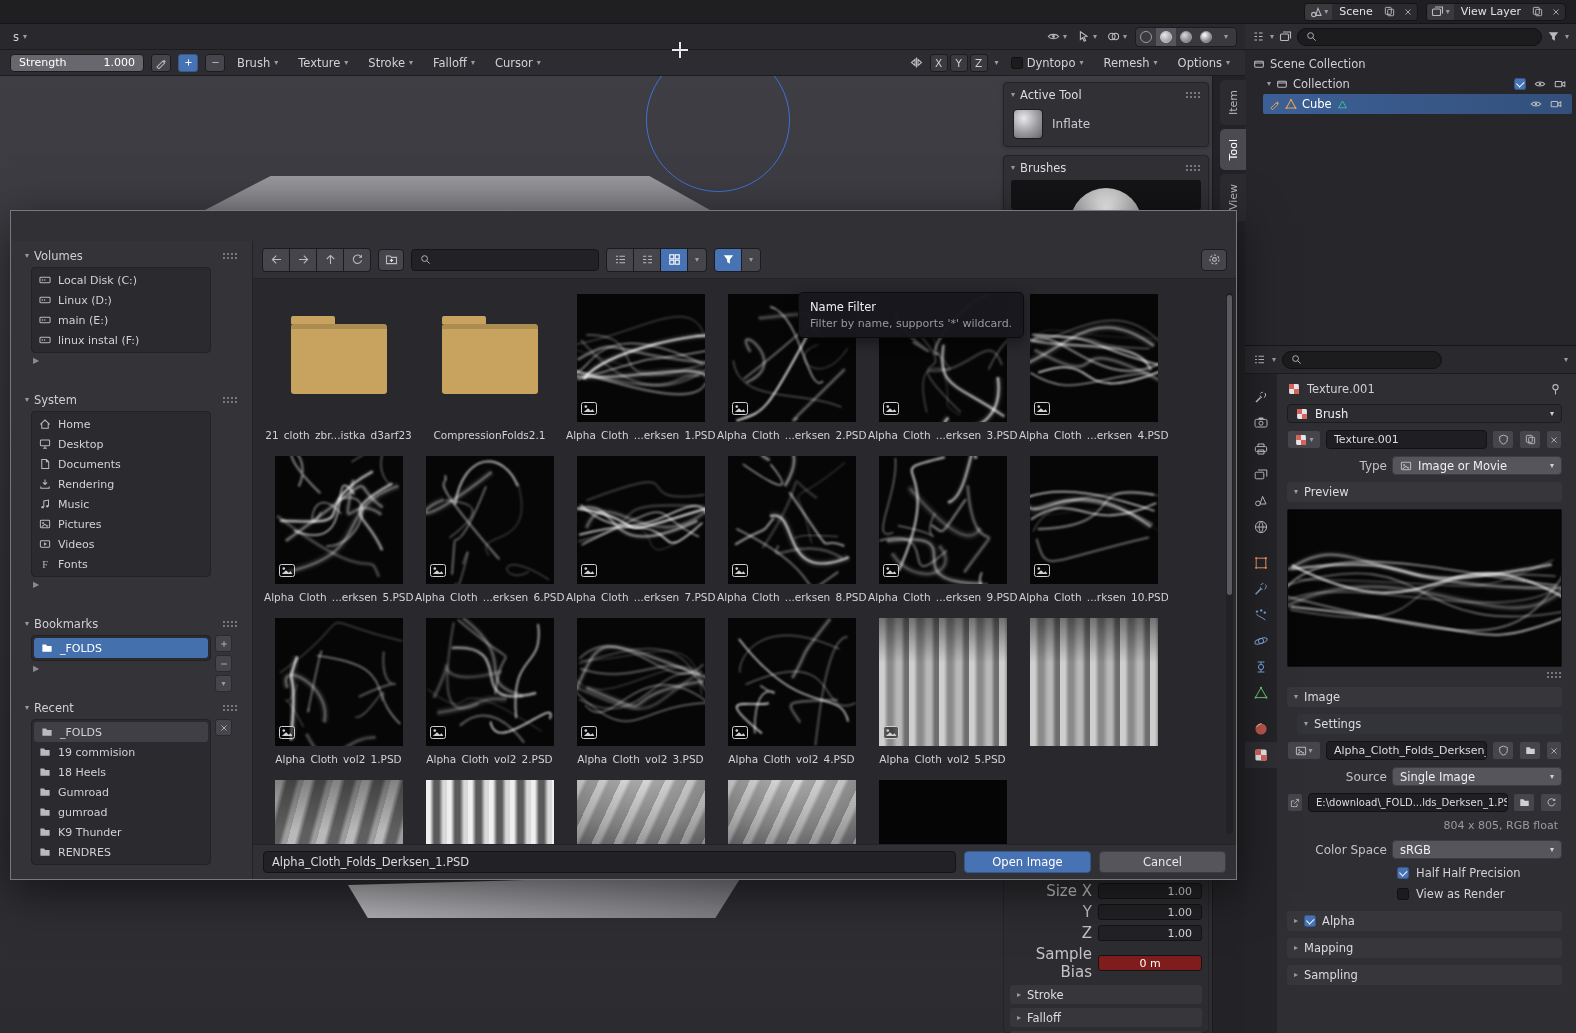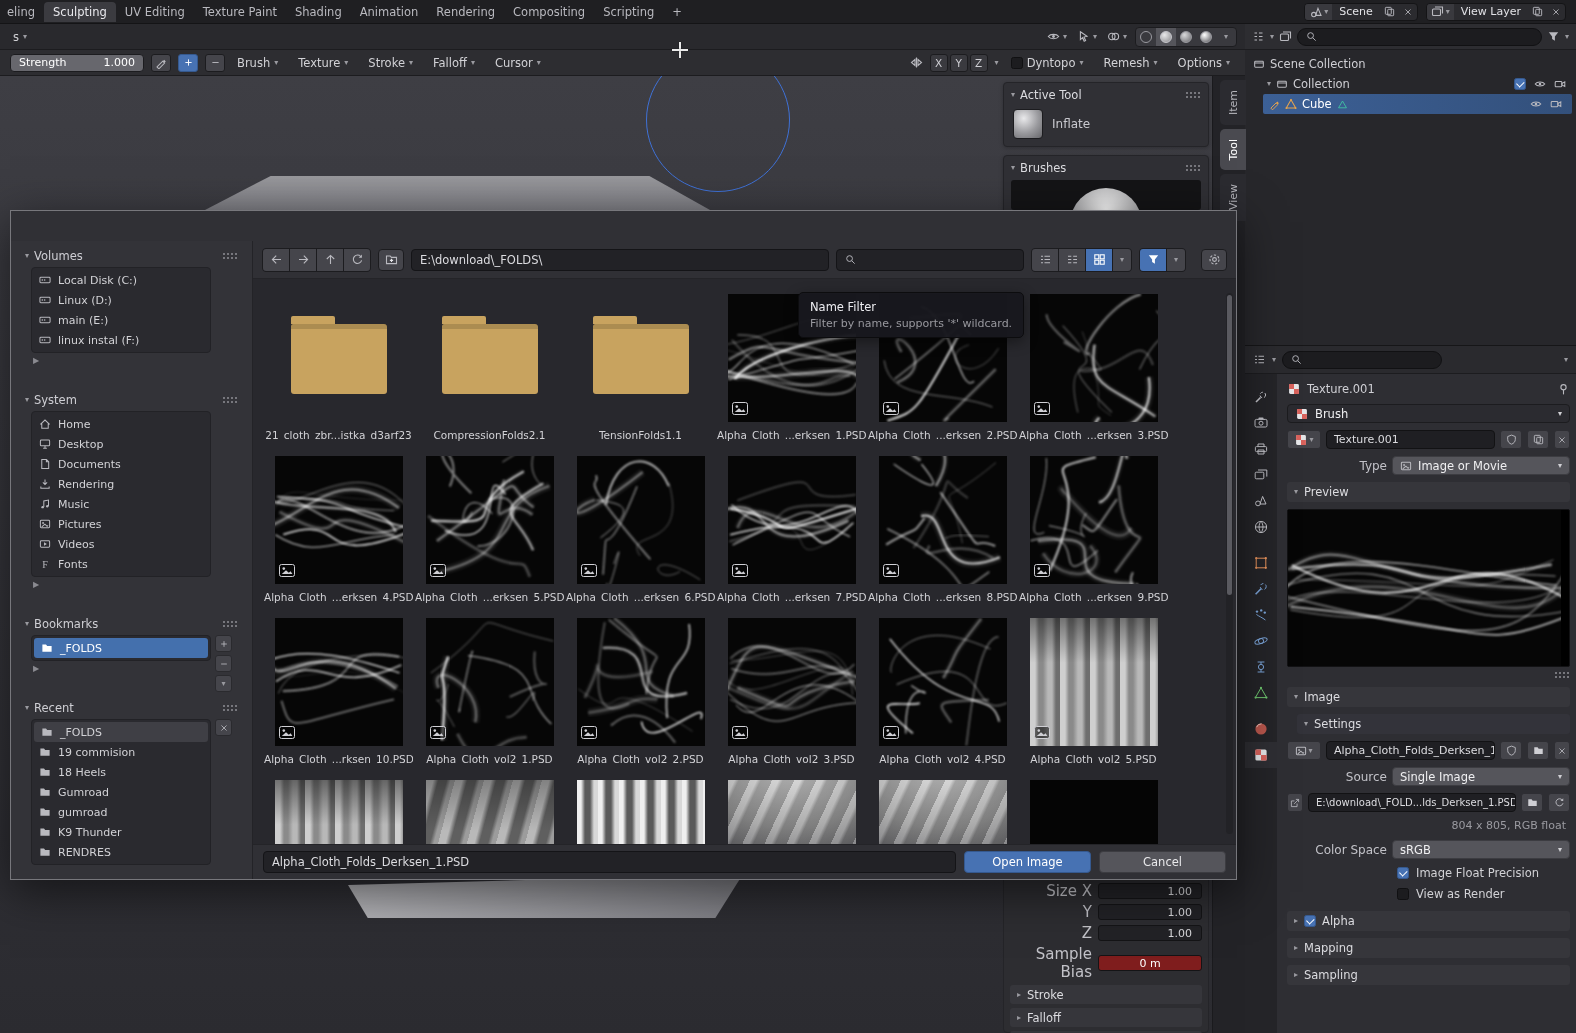--- a/index.html
+++ b/index.html
@@ -69,21 +69,21 @@
 .orow .rights{position:absolute;right:10px;display:flex;gap:8px;align-items:center}
 .orow.sel{background:linear-gradient(90deg,#3c movie?,#34507a)}
 .orow.sel{background:linear-gradient(90deg,#3c6096,#33507b);color:#fff;border-radius:2px;margin:0 4px 0 18px;padding-left:6px}
 
 #props{position:absolute;left:1245px;top:346px;width:331px;height:687px;background:#2e2e33;z-index:5}
 #props .phdr{height:28px;background:#2a2a2e;border-bottom:1px solid #1c1c1f;display:flex;align-items:center;gap:6px;padding:0 8px}
 #ptabs{position:absolute;left:0;top:28px;width:32px;bottom:0;background:#242428;padding-top:10px;display:flex;flex-direction:column;align-items:center}
 .ptab{width:32px;height:26px;display:flex;align-items:center;justify-content:center}
 .ptab.active{background:#2e2e33}
 .pgap{height:10px}
-#pbody{position:absolute;left:32px;top:28px;right:0;bottom:0;padding:8px 6px 0 10px;overflow:hidden}
+#pbody{position:absolute;left:32px;top:28px;right:0;bottom:0;padding:8px 14px 0 10px;overflow:hidden}
 .prow{display:flex;align-items:center;gap:5px;margin-bottom:7px}
 .plabel{width:100px;text-align:right;color:#c2c2c8;font-size:12px;flex:none}
 .dd-gray{flex:1;display:flex;align-items:center;gap:6px;background:#55555b;border:1px solid #3c3c41;border-radius:4px;height:19px;padding:0 7px;color:#f0f0f2;font-size:11.5px;min-width:0;white-space:nowrap}
 .dd-gray .caret{margin-left:auto;color:#d0d0d4}
 .field-dark{flex:1;display:flex;align-items:center;background:#1f1f23;border:1px solid #121214;border-radius:4px;height:19px;padding:0 7px;color:#dcdce0;font-size:11px;overflow:hidden;white-space:nowrap;min-width:0}
 .mini-btn{width:22px;height:19px;background:#45454b;border:1px solid #2e2e33;border-radius:3px;display:flex;align-items:center;justify-content:center;flex:none;color:#cfcfd4;gap:1px}
 .mini-btn.narrow{width:16px}
 .section-hdr{display:flex;align-items:center;gap:6px;background:#36363b;border-radius:3px;height:20px;padding:0 7px;color:#dcdce0;font-size:11.5px;margin:0 0 7px 0}
 .breadcrumb-row{display:flex;align-items:center;gap:6px;margin-bottom:8px;color:#cfcfd4;font-size:11.5px}
 .preview-img{border:1px solid #121214;border-radius:2px;overflow:hidden;background:#000;margin-bottom:4px}
@@ -160,32 +160,20 @@
     <defs>
 <filter id="softblur" x="-30%" y="-30%" width="160%" height="160%">
         <feGaussianBlur stdDeviation="0.8"></feGaussianBlur>
       </filter>
 </defs>
   </svg>
 
 <div id="screen">
 
   <div id="topbar">
-    <div class="ws-tabs">
-        <div class="ws-tab cut">eling</div>
-        <div class="ws-tab active">Sculpting</div>
-        <div class="ws-tab">UV Editing</div>
-        <div class="ws-tab">Texture Paint</div>
-        <div class="ws-tab">Shading</div>
-        <div class="ws-tab">Animation</div>
-        <div class="ws-tab">Rendering</div>
-        <div class="ws-tab">Compositing</div>
-        <div class="ws-tab">Scripting</div>
-        <div class="ws-tab">+</div>
-      </div>
     <div class="topbar-right">
       <div class="idwidget">
         <span class="browse">
             <span class="ic">
               <svg width="13" height="13" viewBox="0 0 13 13" fill="none" stroke="#b9b9bf" stroke-width="1.1" style="display:block">
                 <circle cx="4.8" cy="9.6" r="2.2"></circle>
                 <path d="M9 3.4 L12 10.4 H6.6 Z"></path>
               </svg>
             </span>
             <span class="caret">▾</span>
@@ -810,21 +798,21 @@
       <div class="info-row">804 x 805,  RGB float</div>
       <div class="prow">
         <div class="plabel">Color Space</div>
         <div class="dd-gray">
           <span>sRGB</span>
           <span class="caret">▾</span>
         </div>
       </div>
       <div class="chkrow">
         <span class="chk on"></span>
-        <span>Image Float Precision</span>
+        <span>Half Half Precision</span>
       </div>
       <div class="chkrow">
         <span class="chk"></span>
         <span>View as Render</span>
       </div>
       <div style="margin-top:10px">
           <div class="section-hdr">
             <span class="caret">▸</span>
             <span class="chk on"></span>
             <span>Alpha</span>
@@ -1157,23 +1145,20 @@
             </div>
         </div>
         <div class="tbbtn solo">
             <span class="ic">
               <svg width="13" height="13" viewBox="0 0 13 13" fill="none" stroke="#b9b9bf" stroke-width="1.1" style="display:block">
                 <path d="M1.5 3 H5.2 L6.4 4.4 H11.5 V10.6 H1.5 Z"></path>
                 <path d="M6.5 5.8 V9 M4.9 7.4 H8.1" stroke="#e8e8ec"></path>
               </svg>
             </span>
           </div>
-        <div class="tb-field" id="path-field">
-          <input value="E:\download\_FOLDS\" style="">
-        </div>
         <div class="tb-field" id="search-field">
           <span class="ic">
               <svg width="11" height="11" viewBox="0 0 13 13" fill="none" stroke="#b9b9bf" stroke-width="1.1" style="display:block">
                 <circle cx="5.4" cy="5.4" r="3.4"></circle>
                 <path d="M8 8 L11.4 11.4"></path>
               </svg>
             </span>
           <input style="">
         </div>
         <div class="tb-group">
@@ -1233,26 +1218,20 @@
               <div class="thumb">
                 <div class="foldershape"></div>
               </div>
               <div class="cell-label">21_cloth_zbr...istka_d3arf23</div>
             </div>
             <div class="cell folder">
               <div class="thumb">
                 <div class="foldershape"></div>
               </div>
               <div class="cell-label">CompressionFolds2.1</div>
-            </div>
-            <div class="cell folder">
-              <div class="thumb">
-                <div class="foldershape"></div>
-              </div>
-              <div class="cell-label">TensionFolds1.1</div>
             </div>
             <div class="cell">
               <div class="thumb">
                 <svg width="128" height="128" viewBox="0 0 128 128" style="display:block">
                   <rect width="128" height="128" fill="#060606"></rect>
                   <path d="M-8.4,75.4 C110.2,107.6 90.2,79.3 122.0,81.7" stroke="#fff" stroke-width="0.98" opacity="0.47" fill="none" filter="url(#softblur)"></path>
                   <path d="M-8.4,75.4 C110.2,107.6 90.2,79.3 122.0,81.7" stroke="#fff" stroke-width="3.92" opacity="0.08" fill="none" filter="url(#softblur)"></path>
                   <path d="M-8.3,55.7 C13.4,53.8 108.6,106.8 130.0,67.0" stroke="#fff" stroke-width="0.68" opacity="0.27" fill="none" filter="url(#softblur)"></path>
                   <path d="M6.7,84.8 C30.1,54.9 127.0,37.6 137.9,41.9" stroke="#fff" stroke-width="1.91" opacity="0.96" fill="none" filter="url(#softblur)"></path>
                   <path d="M6.7,84.8 C30.1,54.9 127.0,37.6 137.9,41.9" stroke="#fff" stroke-width="7.64" opacity="0.08" fill="none" filter="url(#softblur)"></path>

